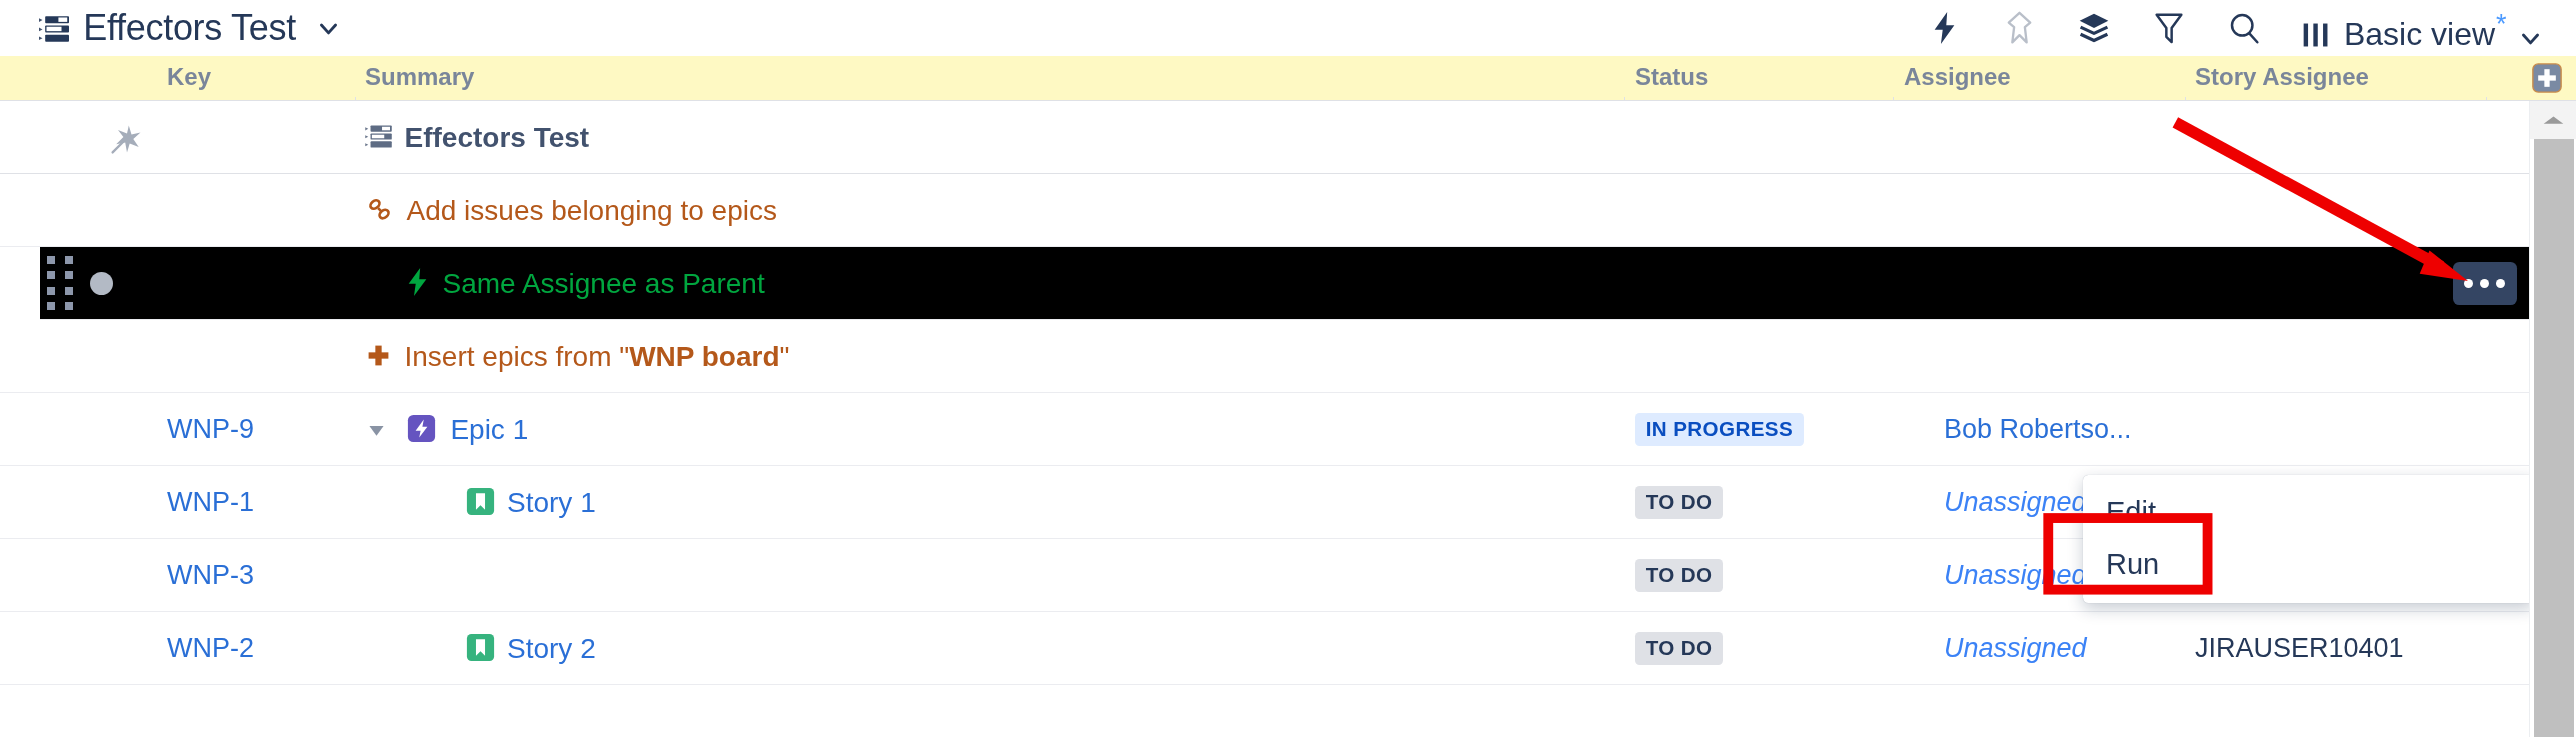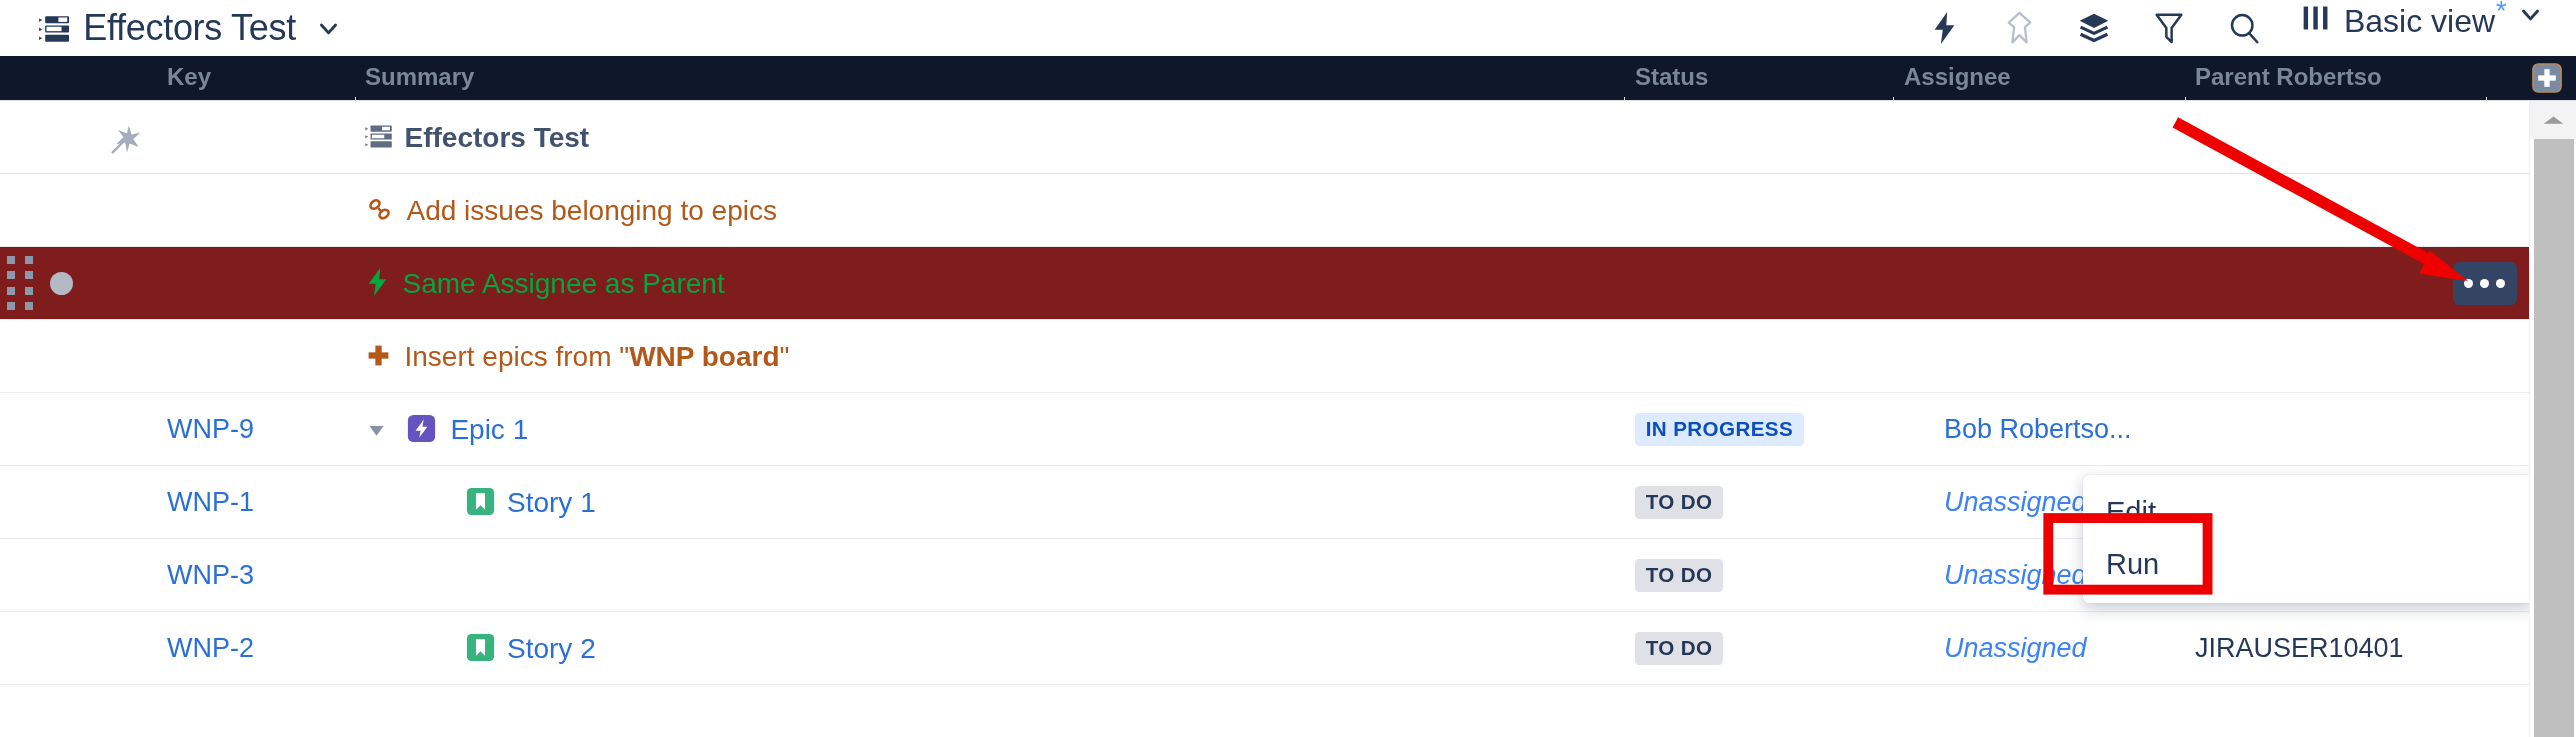--- a/index.html
+++ b/index.html
@@ -46,21 +46,21 @@
     height: 50px;
     display: flex;
     align-items: center;
     justify-content: center;
     background: transparent;
     border: none;
     cursor: pointer;
   }
   .view-btn {
     display: flex;
-    align-items: flex-start;
+    align-items: flex-end;
     gap: 12.5px;
     height: 50px;
     padding: 0 9px 0 19.7px;
     background: transparent;
     border: none;
     cursor: pointer;
   }
   .view-label {
     font-size: 32px;
     color: #253858;
@@ -73,21 +73,21 @@
     vertical-align: super;
     line-height: 0;
     margin-left: 0.9px;
   }
 
   
   .col-head {
     position: relative;
     height: 45px;
     border-bottom: 1.8px solid #dfe1e6;
-    background: #0f172a;
+    background: #fef9c3;
   }
   .ch {
     position: absolute;
     top: 7.2px;
     font-size: 24px;
     font-weight: bold;
     color: #7a869a;
     white-space: nowrap;
   }
   .ch-sep {
@@ -115,21 +115,21 @@
   .grid {
     position: absolute;
     inset: 0 47px 0 0;
   }
   .row {
     position: relative;
     height: 73px;
     border-bottom: 0.9px solid #ebecf0;
     background: #ffffff;
   }
-  .row.selected { background: #7f1d1d; }
+  .row.selected { background: #000000; margin-left: 40px; }
   .row.group-row { border-bottom: 0.9px solid #dfe1e6; }
 
   .cell { position: absolute; top: 0; height: 73px; display: flex; align-items: center; }
   .c-handle { left: 7.2px; width: 41px; }
   .c-dot    { left: 50px; width: 36px; }
   .c-wand   { left: 109px; width: 54px; }
   .c-key    { left: 167px; }
   .c-summary{ left: 365px; }
   .c-status { left: 1635px; }
   .c-assignee { left: 1904px; margin-left: 40px; }
@@ -339,21 +339,21 @@
       </span>
     </div>
   </div>
 </div>
 
 <div class="col-head">
   <div class="ch" style="left:167px">Key</div>
   <div class="ch" style="left:365px">Summary</div>
   <div class="ch" style="left:1635px">Status</div>
   <div class="ch" style="left:1904px">Assignee</div>
-  <div class="ch" style="left:2195px">Parent Robertso</div>
+  <div class="ch" style="left:2195px">Story Assignee</div>
   <div class="ch-sep" style="left:355px"></div>
   <div class="ch-sep" style="left:1624px"></div>
   <div class="ch-sep" style="left:1893px"></div>
   <div class="ch-sep" style="left:2185px"></div>
   <div class="ch-sep" style="left:2486px"></div>
   <div class="plus-col">
     <svg viewBox="0 0 34 34" width="30" height="30">
       <rect x="1" y="1" width="32" height="32" rx="6" fill="#7a8aa3" stroke="#c98b4a" stroke-width="1.6"></rect>
       <rect x="14" y="7" width="6" height="20" fill="#ffffff"></rect>
       <rect x="7" y="14" width="20" height="6" fill="#ffffff"></rect>

